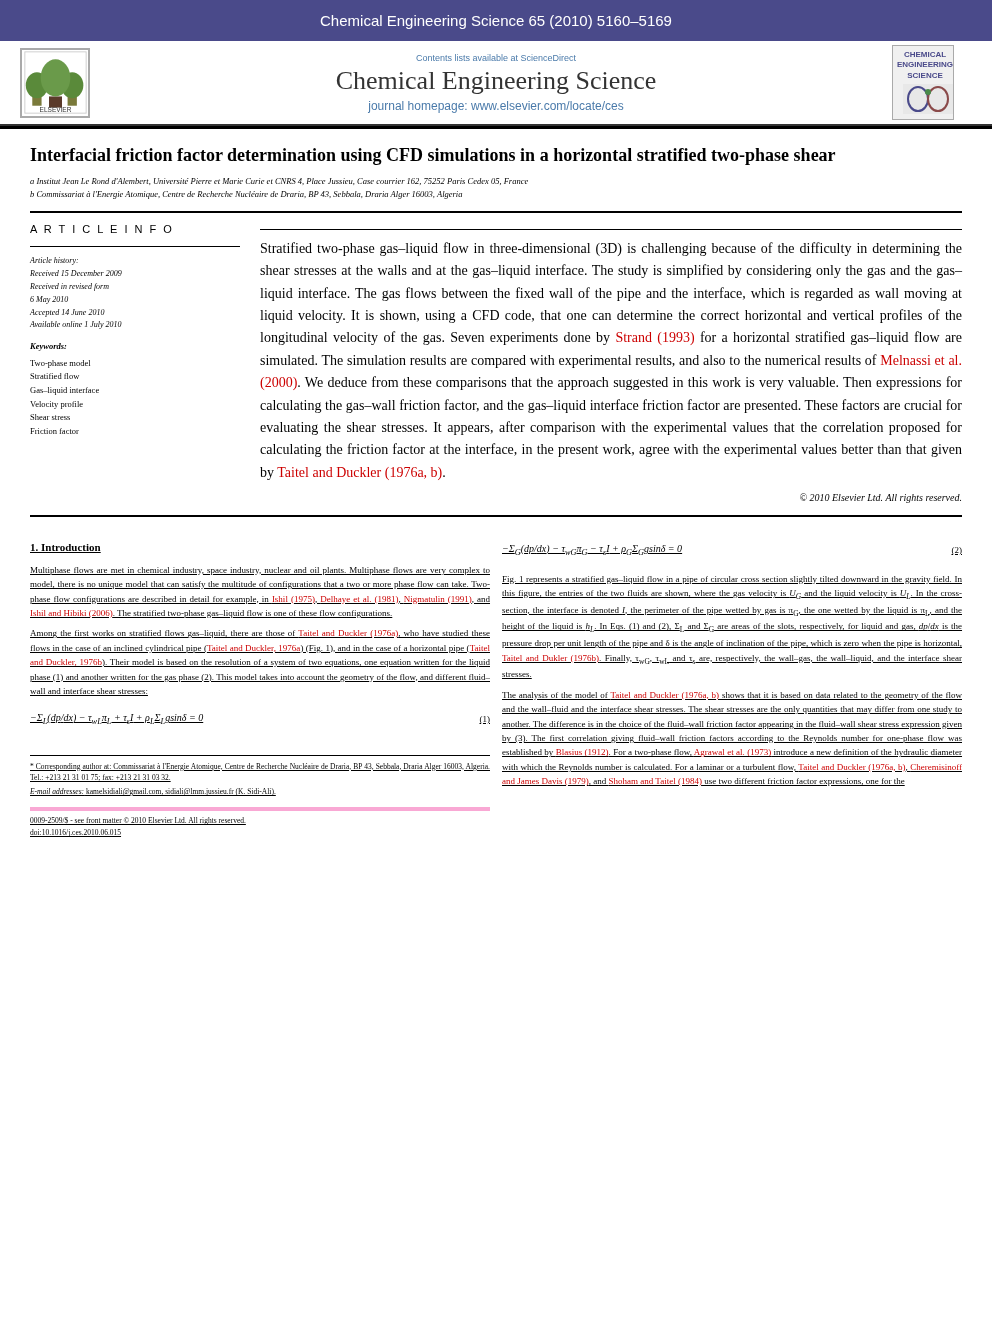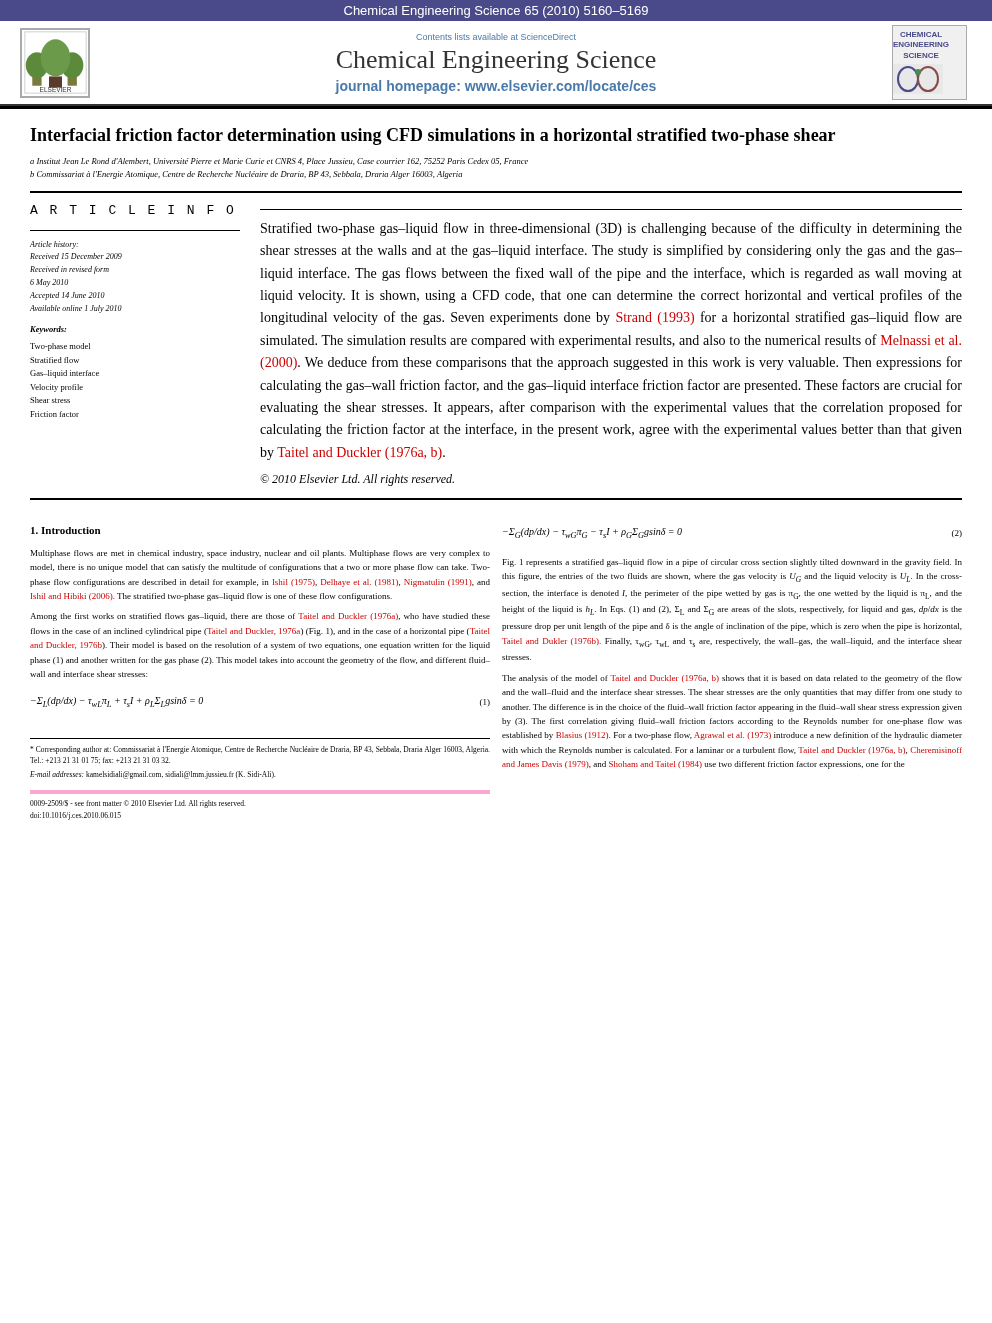--- a/index.html
+++ b/index.html
@@ -10,22 +10,22 @@
       color: #000;
       width: 992px;
       min-height: 1323px;
     }
 
     
     .top-bar {
       background: #4a4a8a;
       color: #fff;
       text-align: center;
-      padding: 3px 0;
-      font-size: 13px;
+      padding: 12px 0;
+      font-size: 15px;
       font-family: Arial, sans-serif;
     }
 
     
     .journal-header {
       display: flex;
       align-items: center;
       padding: 4px 20px;
       border-bottom: 2px solid #333;
     }
@@ -60,39 +60,38 @@
       font-family: Arial, sans-serif;
       margin-bottom: 3px;
     }
     .journal-name {
       font-size: 26px;
       font-family: 'Times New Roman', serif;
       color: #333;
       font-weight: normal;
     }
     .journal-homepage {
-      font-size: 14px;
+      font-size: 12px;
       color: #4a7aaa;
       font-family: Arial, sans-serif;
       margin-top: 3px;
-      font-weight: bold;
     }
     .cer-logo {
       width: 80px;
       margin-left: 20px;
     }
     .cer-logo-box {
-      width: 75px;
+      width: 62px;
       height: 75px;
       border: 1px solid #aaa;
       font-size: 7px;
       text-align: center;
       display: flex;
       flex-direction: column;
-      align-items: flex-start;
+      align-items: flex-end;
       justify-content: center;
       background: #f0f0f0;
       color: #555;
       font-family: Arial, sans-serif;
     }
 
     
     .main-content {
       padding: 15px 30px;
     }
@@ -142,22 +141,22 @@
     .right-col {
       flex: 1;
     }
 
     
     .article-info-section {
       font-size: 8.5px;
       line-height: 1.6;
     }
     .article-info-title {
-      font-family: Liberation Mono, monospace;
-      font-size: 13px;
+      font-family: Liberation Sans, sans-serif;
+      font-size: 11px;
       letter-spacing: 2px;
       font-weight: normal;
       text-transform: uppercase;
       margin-bottom: 4px;
     }
     .article-history {
       font-style: italic;
       font-size: 8px;
       margin-bottom: 8px;
     }
@@ -191,31 +190,32 @@
     .abstract-text {
       font-size: 14px;
       line-height: 1.6;
       text-align: justify;
     }
     .link-text {
       color: #c00;
       text-decoration: none;
     }
     .copyright-note {
-      text-align: left;
-      font-size: 12px;
+      text-align: right;
+      font-size: 10px;
       margin-top: 6px;
       font-style: italic;
     }
 
     
     .body-two-col {
       display: flex;
       gap: 12px;
       margin-top: 12px;
+      text-decoration: underline;
     }
     .body-left {
       flex: 1;
       font-size: 9px;
       line-height: 1.6;
       text-align: justify;
     }
     .body-right {
       flex: 1;
       font-size: 9px;

